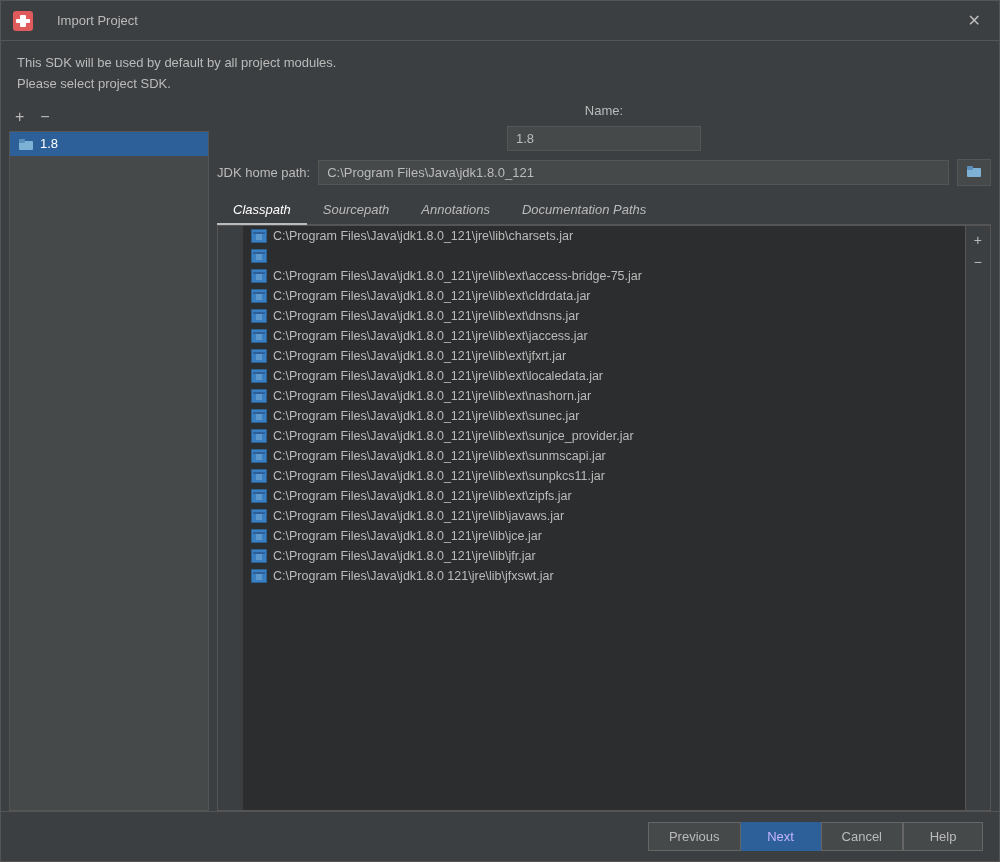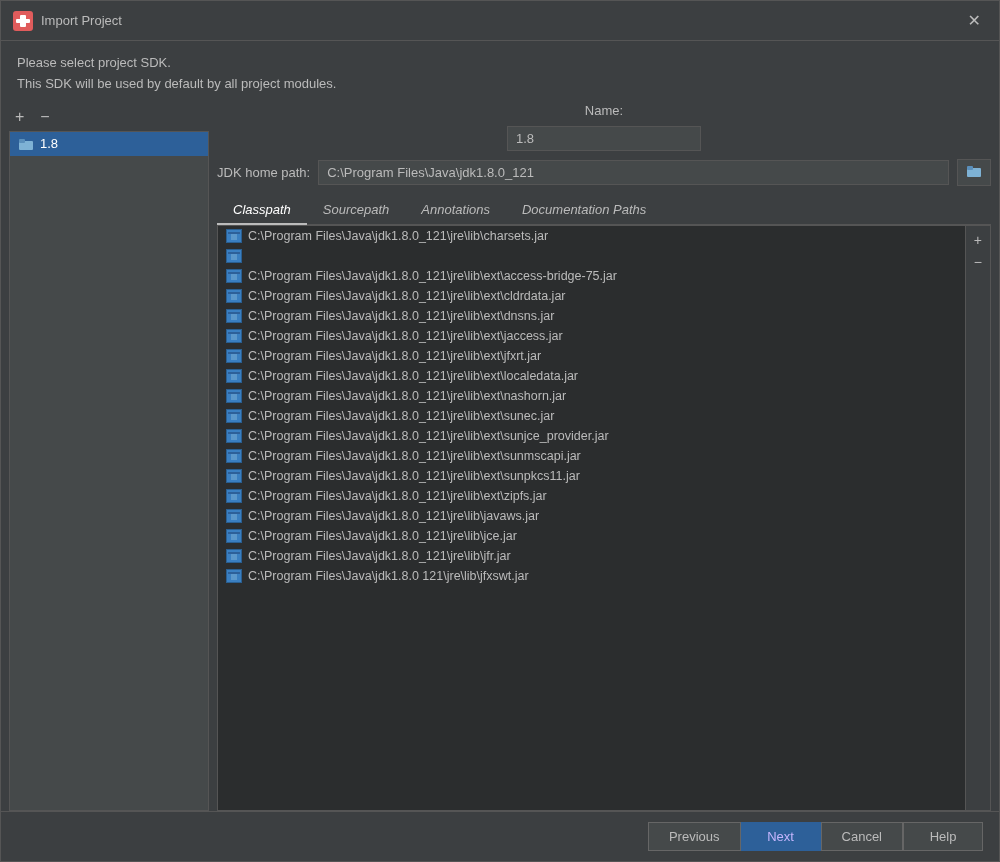--- a/index.html
+++ b/index.html
@@ -27,21 +27,21 @@
       padding: 8px 12px;
       display: flex;
       align-items: center;
       justify-content: space-between;
       border-bottom: 1px solid #555;
       flex-shrink: 0;
     }
     .title-bar-left {
       display: flex;
       align-items: center;
-      gap: 8px;
+      gap: 24px;
     }
     .app-icon {
       width: 20px;
       height: 20px;
     }
     .title-text {
       color: #bbbbbb;
       font-size: 13px;
     }
     .close-btn {
@@ -189,20 +189,21 @@
     .tab.active {
       color: #ffffff;
       border-bottom: 2px solid #bbbbbb;
     }
 
     .list-area {
       flex: 1;
       display: flex;
       overflow: hidden;
       border: 1px solid #555;
+      padding-left: 25px;
     }
     .list-items {
       flex: 1;
       overflow-y: auto;
       background: #2b2d2e;
     }
     .list-item {
       display: flex;
       align-items: center;
       padding: 3px 8px;
@@ -280,22 +281,22 @@
         <rect width="20" height="20" rx="3" fill="#e05c5c"></rect>
         <rect x="3" y="8" width="14" height="4" fill="#fff" rx="1"></rect>
         <rect x="7" y="4" width="6" height="12" fill="#fff" rx="1"></rect>
       </svg>
       <span class="title-text">Import Project</span>
     </div>
     <button class="close-btn">✕</button>
   </div>
 
   <div class="description">
+    <div>This SDK will be used by default by all project modules.</div>
     <div>Please select project SDK.</div>
-    <div>This SDK will be used by default by all project modules.</div>
   </div>
 
   <div class="content-area">
 
     <div class="left-panel">
       <div class="toolbar-row">
         <button class="toolbar-btn">+</button>
         <button class="toolbar-btn">−</button>
       </div>
       <div class="sdk-list">

